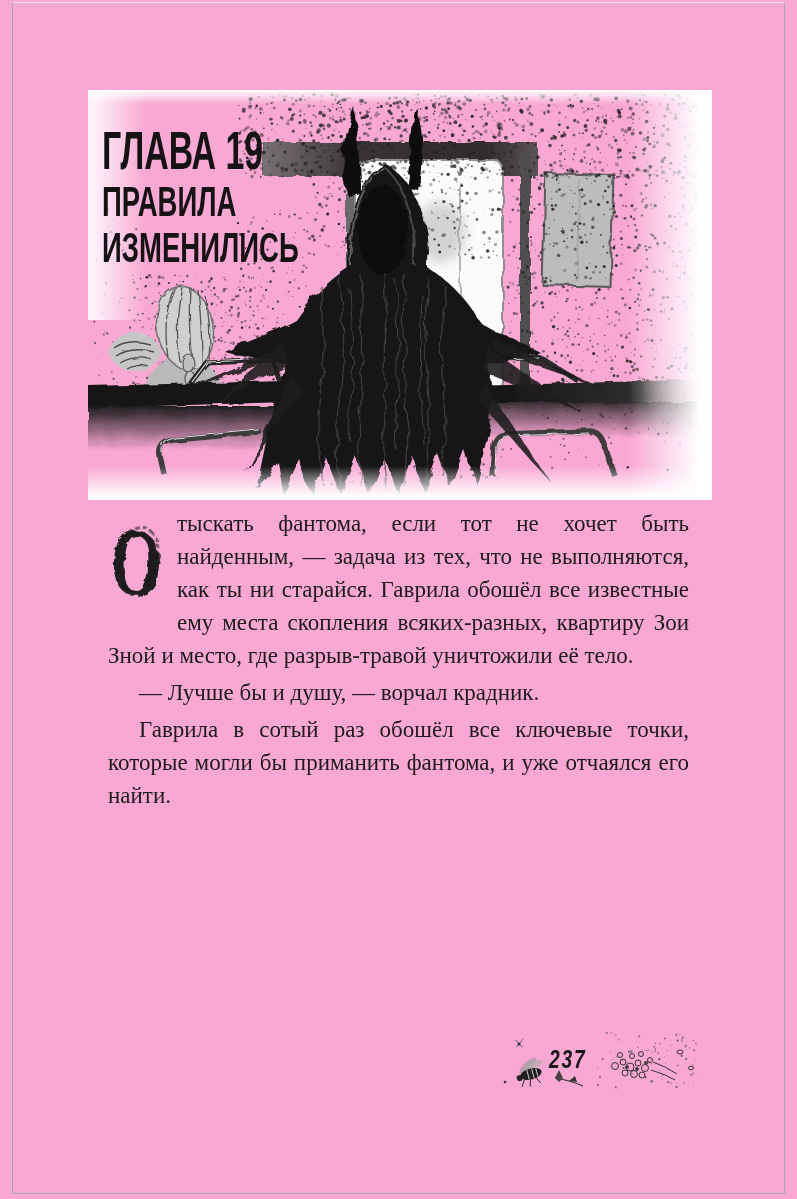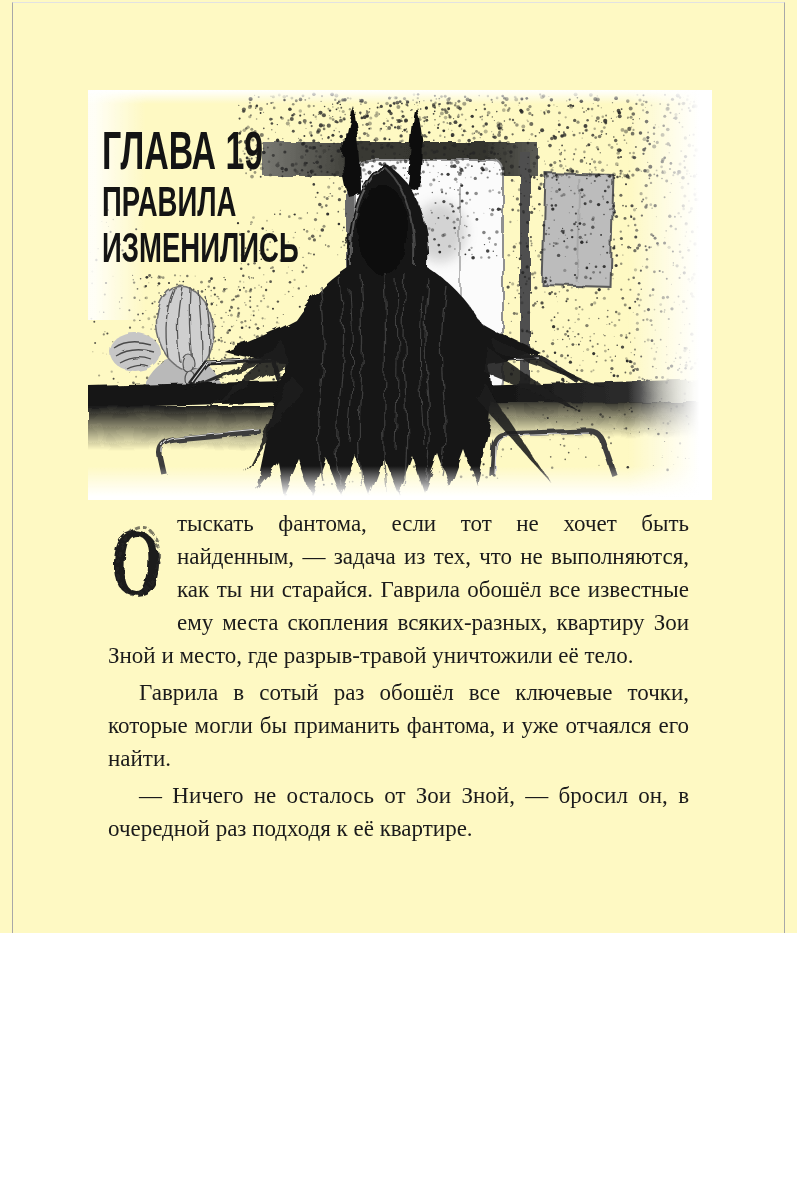--- a/index.html
+++ b/index.html
@@ -1,17 +1,17 @@
 <!DOCTYPE html>
 <html><head>
 <meta charset="utf-8">
 <style>
   html,body { margin:0; padding:0; background:#ffffff; }
   .page {
-    position:relative; width:797px; height:933px; background:#fef9c3;
+    position:relative; width:797px; height:1199px; background:#f9a8d4;
     font-family:"Liberation Serif", serif; overflow:hidden;
   }
   .page-frame {
     position:absolute; left:12px; top:2px; width:771px; height:1190px;
     border:1px solid #a8a8a8; border-top-color:#e2e2e2; pointer-events:none;
   }
   .illustration { position:absolute; left:88px; top:90px; width:624px; height:410px; }
 
   .chapter-heading {
     position:absolute; left:102px; top:124px; color:#141414;
@@ -2838,22 +2838,22 @@
             </filter>
           </defs>
           <g filter="url(#roughCap)">
             <text x="0" y="84" font-family="Liberation Serif, serif" font-weight="700" font-size="92" fill="#1c1c1c" transform="translate(3,-4) scale(0.72,1.04) rotate(4 30 50)">О</text>
             <ellipse cx="30" cy="50" rx="20" ry="34" transform="rotate(10 30 50)" fill="none" stroke="#2a2a2a" stroke-width="3" stroke-dasharray="5 3" opacity="0.6"></ellipse>
           </g>
         </svg>
       </span>
       <span>тыскать фантома, если тот не хочет быть найденным, — задача из тех, что не выполняются, как ты ни старайся. Гаврила обошёл все известные ему места скопления всяких-разных, квартиру Зои Зной и место, где разрыв-травой уничтожили её тело.</span>
     </p>
+    <p>— Лучше бы и душу, — ворчал крадник.</p>
     <p>Гаврила в сотый раз обошёл все ключевые точки, которые могли бы приманить фантома, и уже отчаялся его найти.</p>
-    <p>— Ничего не осталось от Зои Зной, — бросил он, в очередной раз подходя к её квартире.</p>
   </div>
 
   <div class="page-footer">
     <svg viewBox="0 0 215 70" xmlns="http://www.w3.org/2000/svg">
       <g transform="translate(24,14)">
         <circle cx="0" cy="0" r="1.6" fill="#333"></circle>
         <path d="M -4,-4 L 0,-1 M 4,-5 L 1,-1 M -3,3 L 0,1 M 4,3 L 1,1" stroke="#555" stroke-width="0.8" fill="none"></path>
       </g>
       <g transform="translate(36,44) rotate(-15)">
         <ellipse cx="-1" cy="-9" rx="11" ry="3.6" transform="rotate(-28 -1 -9)" fill="#9a9a9a" opacity="0.7"></ellipse>

